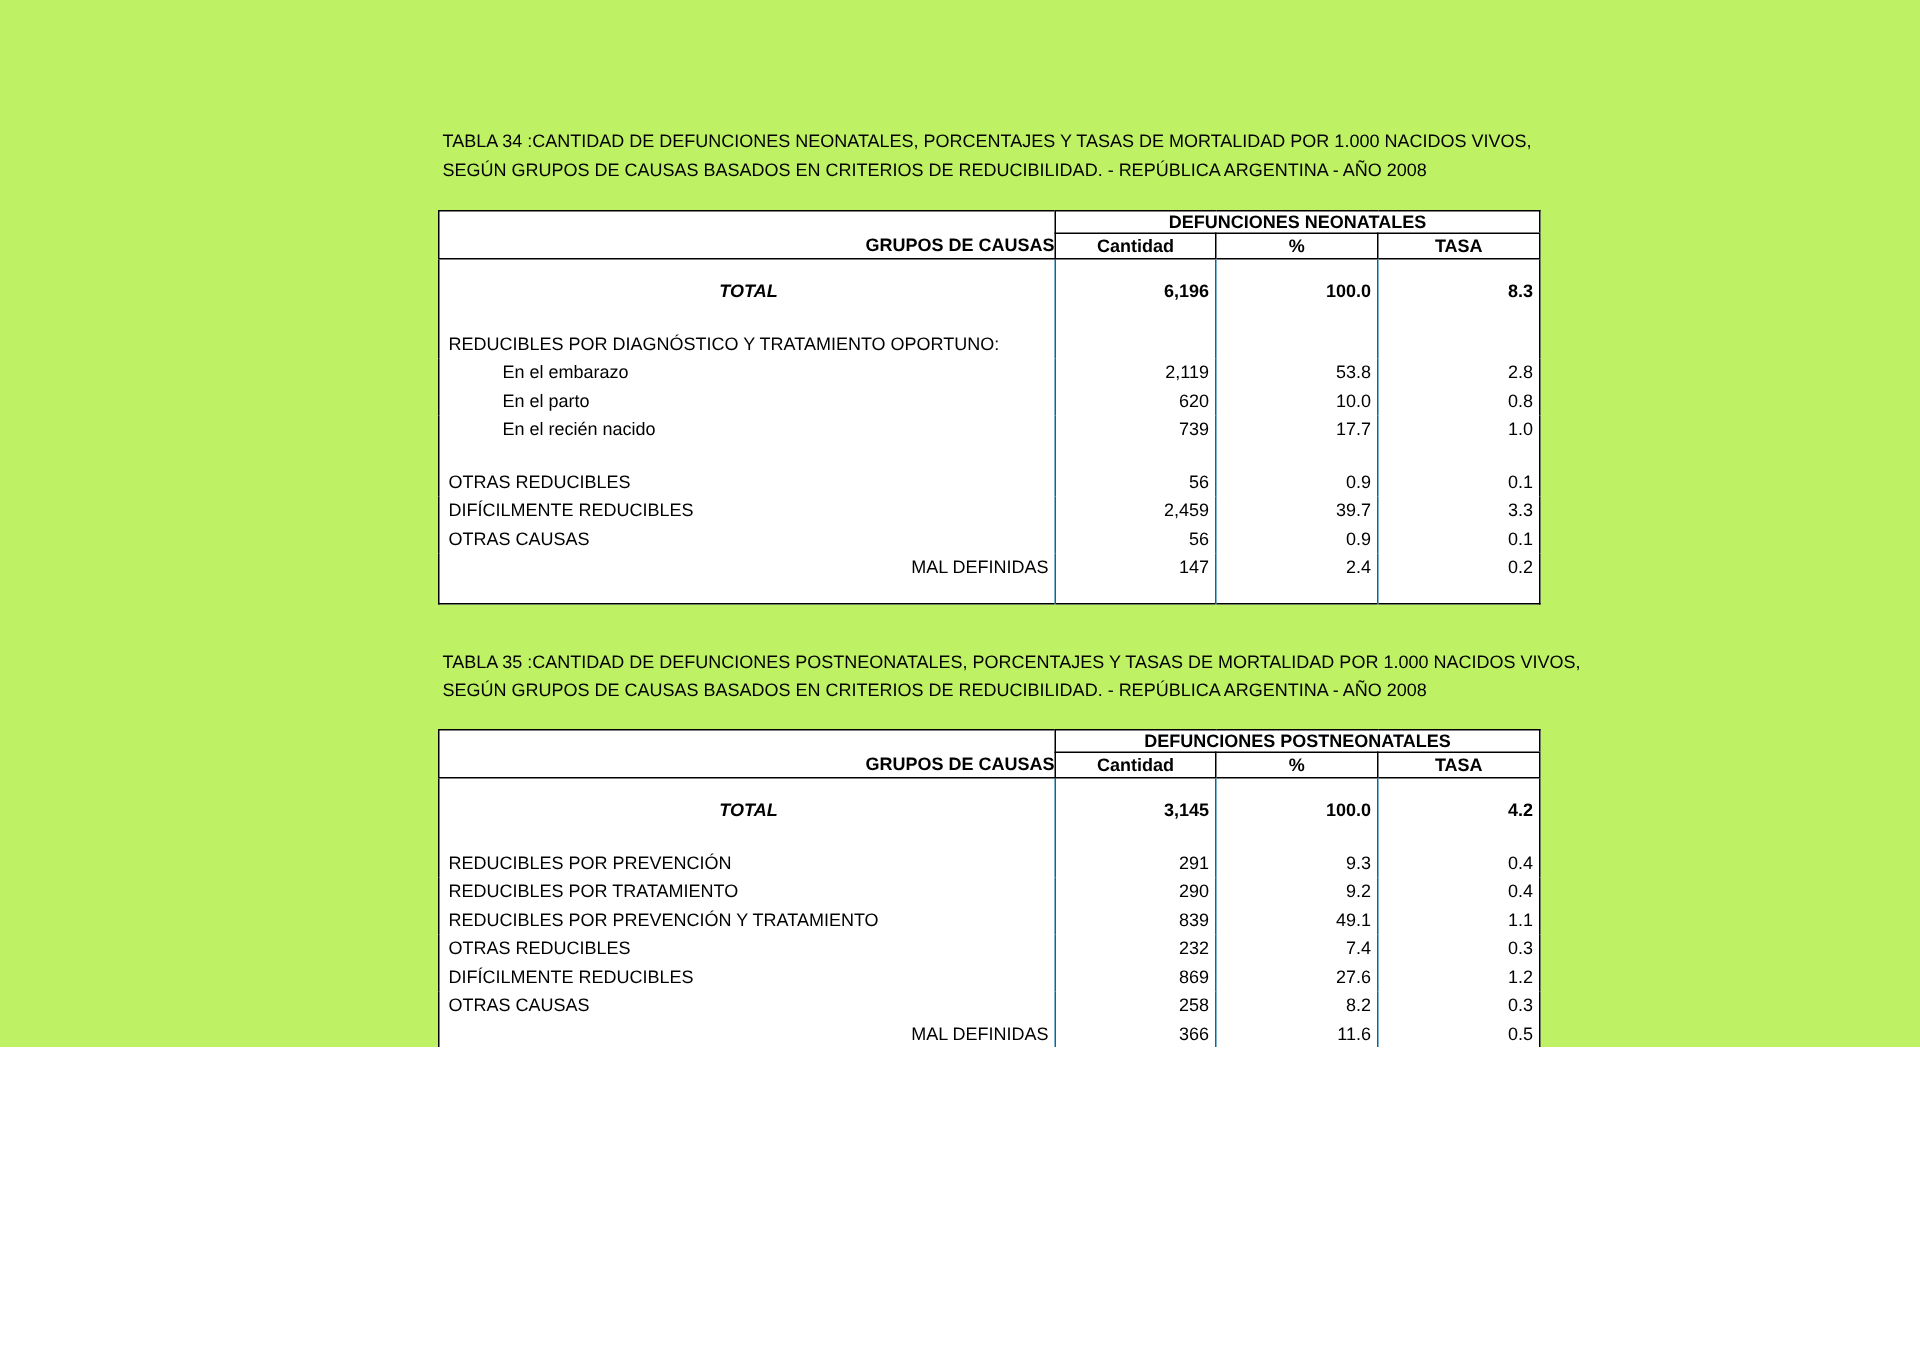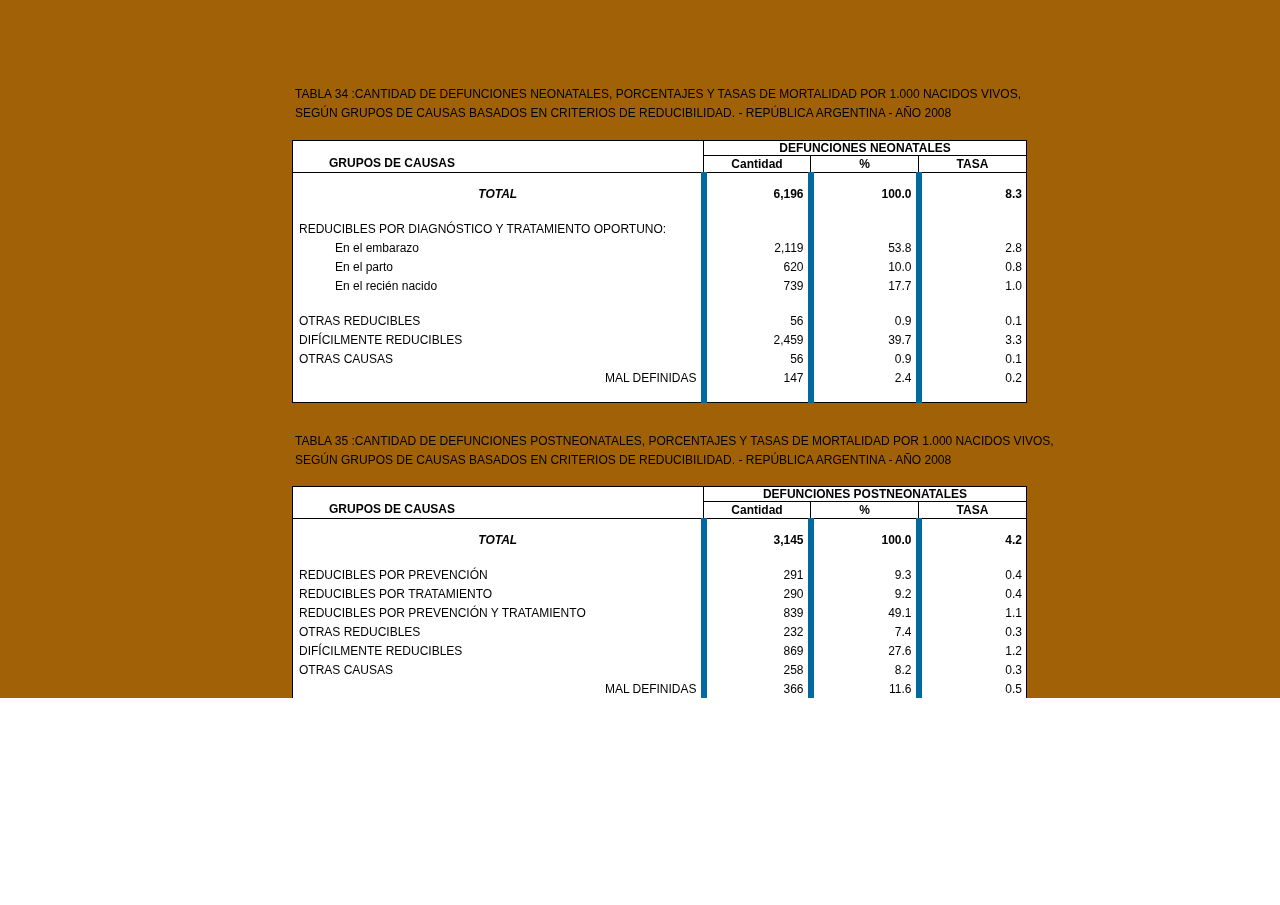--- a/index.html
+++ b/index.html
@@ -3,21 +3,21 @@
 <meta charset="utf-8">
 <style>
   * { margin: 0; padding: 0; box-sizing: border-box; }
   html, body { background: #ffffff; }
   body { font-family: "Liberation Sans", sans-serif; color: #000; }
 
   .sheet {
     position: relative;
     width: 1280px;
     height: 698px;
-    background: #a16207;
+    background: #bef264;
     overflow: hidden;
   }
 
   .title-block {
     position: absolute;
     left: 295px;
     width: 790px;
     font-size: 12px;
     color: #000;
   }
@@ -35,21 +35,21 @@
     background: #fff;
   }
   col.c0 { width: 411px; }
   col.c1 { width: 107px; }
   col.c2 { width: 108px; }
   col.c3 { width: 108px; }
 
   .data-table th { font-weight: bold; font-size: 12px; }
   th.causes {
     vertical-align: bottom;
-    text-align: left;
+    text-align: right;
     border-right: 1px solid #000;
     border-bottom: 1px solid #000;
     padding-bottom: 2px;
     padding-left: 36px;
   }
   th.group {
     height: 14px;
     line-height: 14px;
     text-align: center;
     border-bottom: 1px solid #000;
@@ -62,21 +62,21 @@
     border-bottom: 1px solid #000;
   }
 
   .data-table td {
     height: 19px;
     line-height: 19px;
     padding: 0 4px;
     vertical-align: middle;
     white-space: nowrap;
   }
-  td.cell-num  { text-align: right; border-left: 6px solid #0369a1; }
+  td.cell-num  { text-align: right; border-left: 1px solid #0369a1; }
   td.cell-label { text-align: left; padding-left: 6px; }
 
   tr.row-total td { font-weight: bold; padding-top: 12px; }
   tr.row-total td.cell-label { text-align: center; font-style: italic; }
   tr.row-blank td { height: 16px; line-height: 16px; }
   tr.row-indent td.cell-label { padding-left: 42px; }
   tbody tr:last-child td { padding-bottom: 14px; text-align: right; }
 
   .page-number {
     position: absolute;

